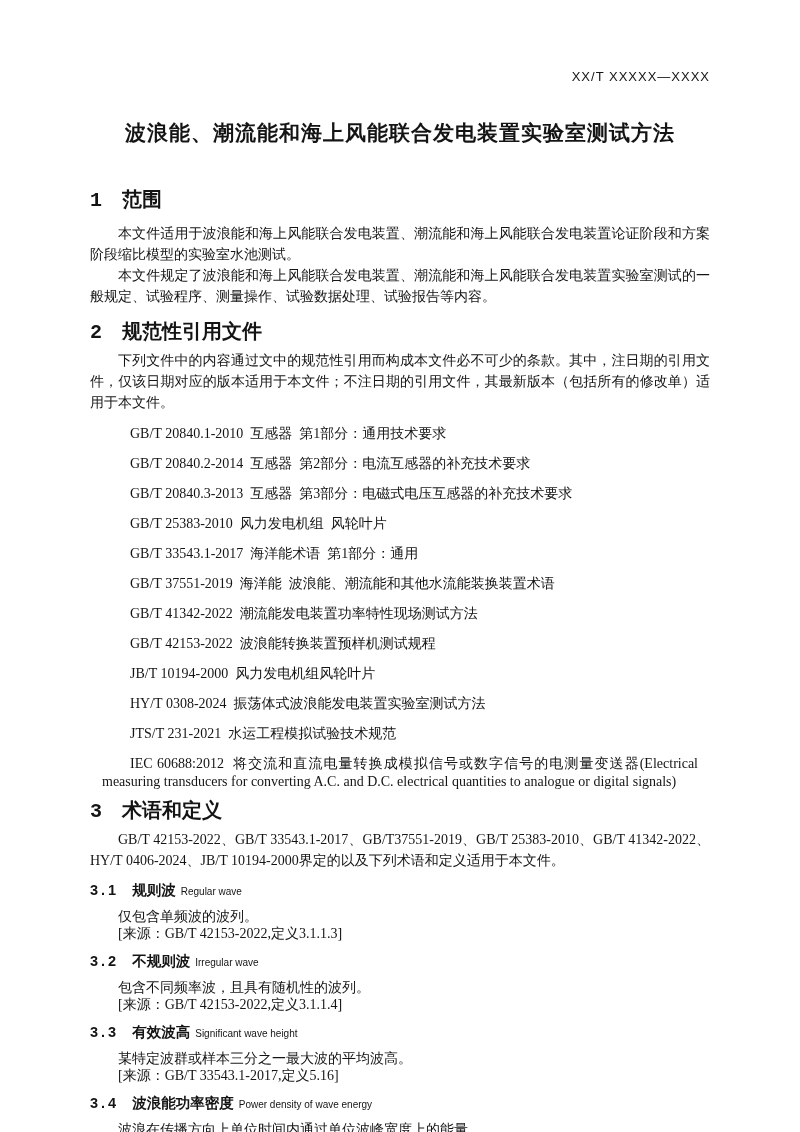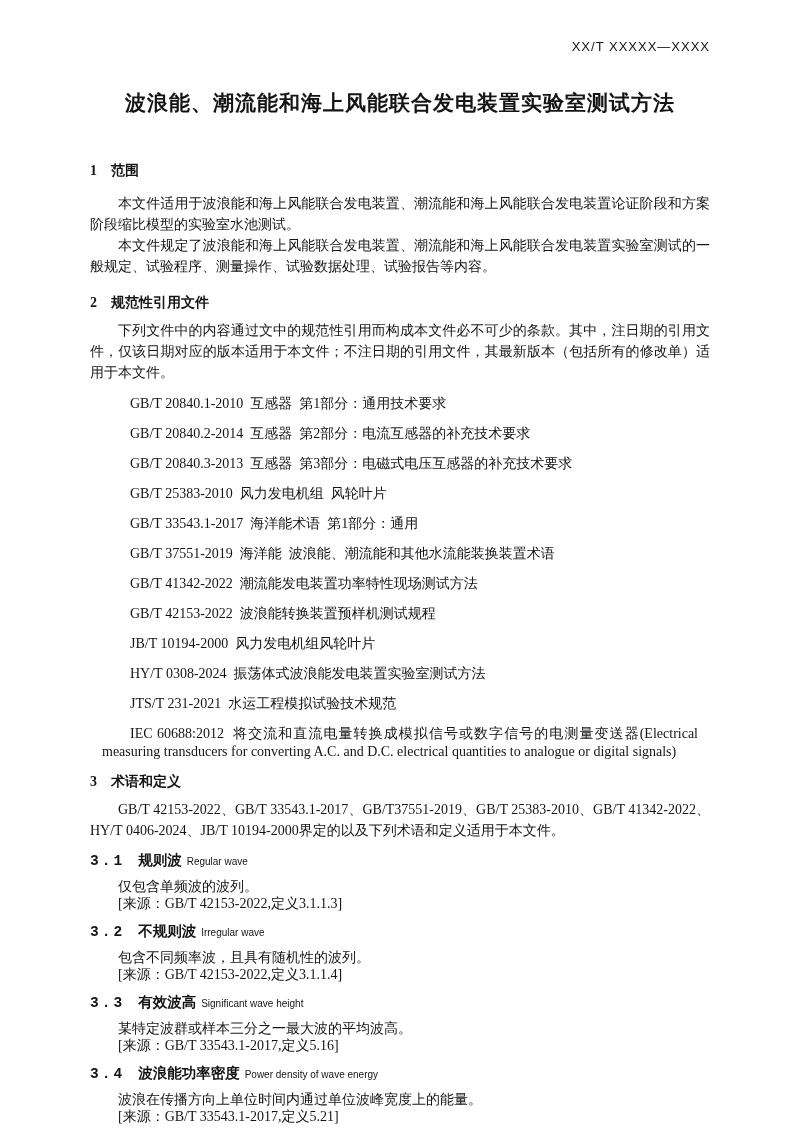--- a/index.html
+++ b/index.html
@@ -10,21 +10,21 @@
   body {
     width: 800px;
     height: 1132px;
     overflow: hidden;
     color: #141414;
   }
   .page {
     box-sizing: border-box;
     width: 800px;
     height: 1132px;
-    padding: 40px 90px 0 90px;
+    padding: 70px 90px 0 90px;
     background: #ffffff;
     position: relative;
   }
   
   .doc-code {
     text-align: right;
     font-family: "Liberation Sans", "DejaVu Sans", sans-serif;
     font-size: 13px;
     letter-spacing: 1px;
     line-height: 14px;
@@ -35,23 +35,23 @@
     margin-top: 36px;
     text-align: center;
     font-family: "Liberation Sans", "DejaVu Sans", sans-serif;
     font-weight: bold;
     font-size: 21px;
     line-height: 26px;
     letter-spacing: 1px;
   }
   
   .sec-heading {
-    font-family: Liberation Serif, serif;
+    font-family: Liberation Mono, monospace;
     font-weight: bold;
-    font-size: 14px;
+    font-size: 20px;
     line-height: 18px;
     margin: 0;
   }
   .sec-heading .sec-num { display: inline-block; }
   .sec-heading .sec-title { margin-left: 1em; }
   #sec1 .sec-heading { margin-top: 46px; margin-bottom: 13px; }
   #sec2 .sec-heading { margin-top: 17px; margin-bottom: 8px; }
   #sec3 .sec-heading { margin-top: 0; margin-bottom: 8px; }
   
   .para {
@@ -73,21 +73,21 @@
     white-space: pre-wrap;
   }
   
   .term-heading {
     font-size: 14.5px;
     line-height: 18px;
     margin: 10px 0 7px 0;
   }
   .term-heading .term-num,
   .term-heading .term-zh {
-    font-family: Liberation Mono, monospace;
+    font-family: Liberation Sans, sans-serif;
     font-weight: bold;
   }
   .term-heading .term-num { letter-spacing: 3px; }
   .term-heading .term-zh { margin-left: 0.9em; }
   .term-heading .term-en {
     font-family: Liberation Sans, sans-serif;
     font-weight: normal;
     font-size: 10px;
     margin-left: 0.5em;
   }

